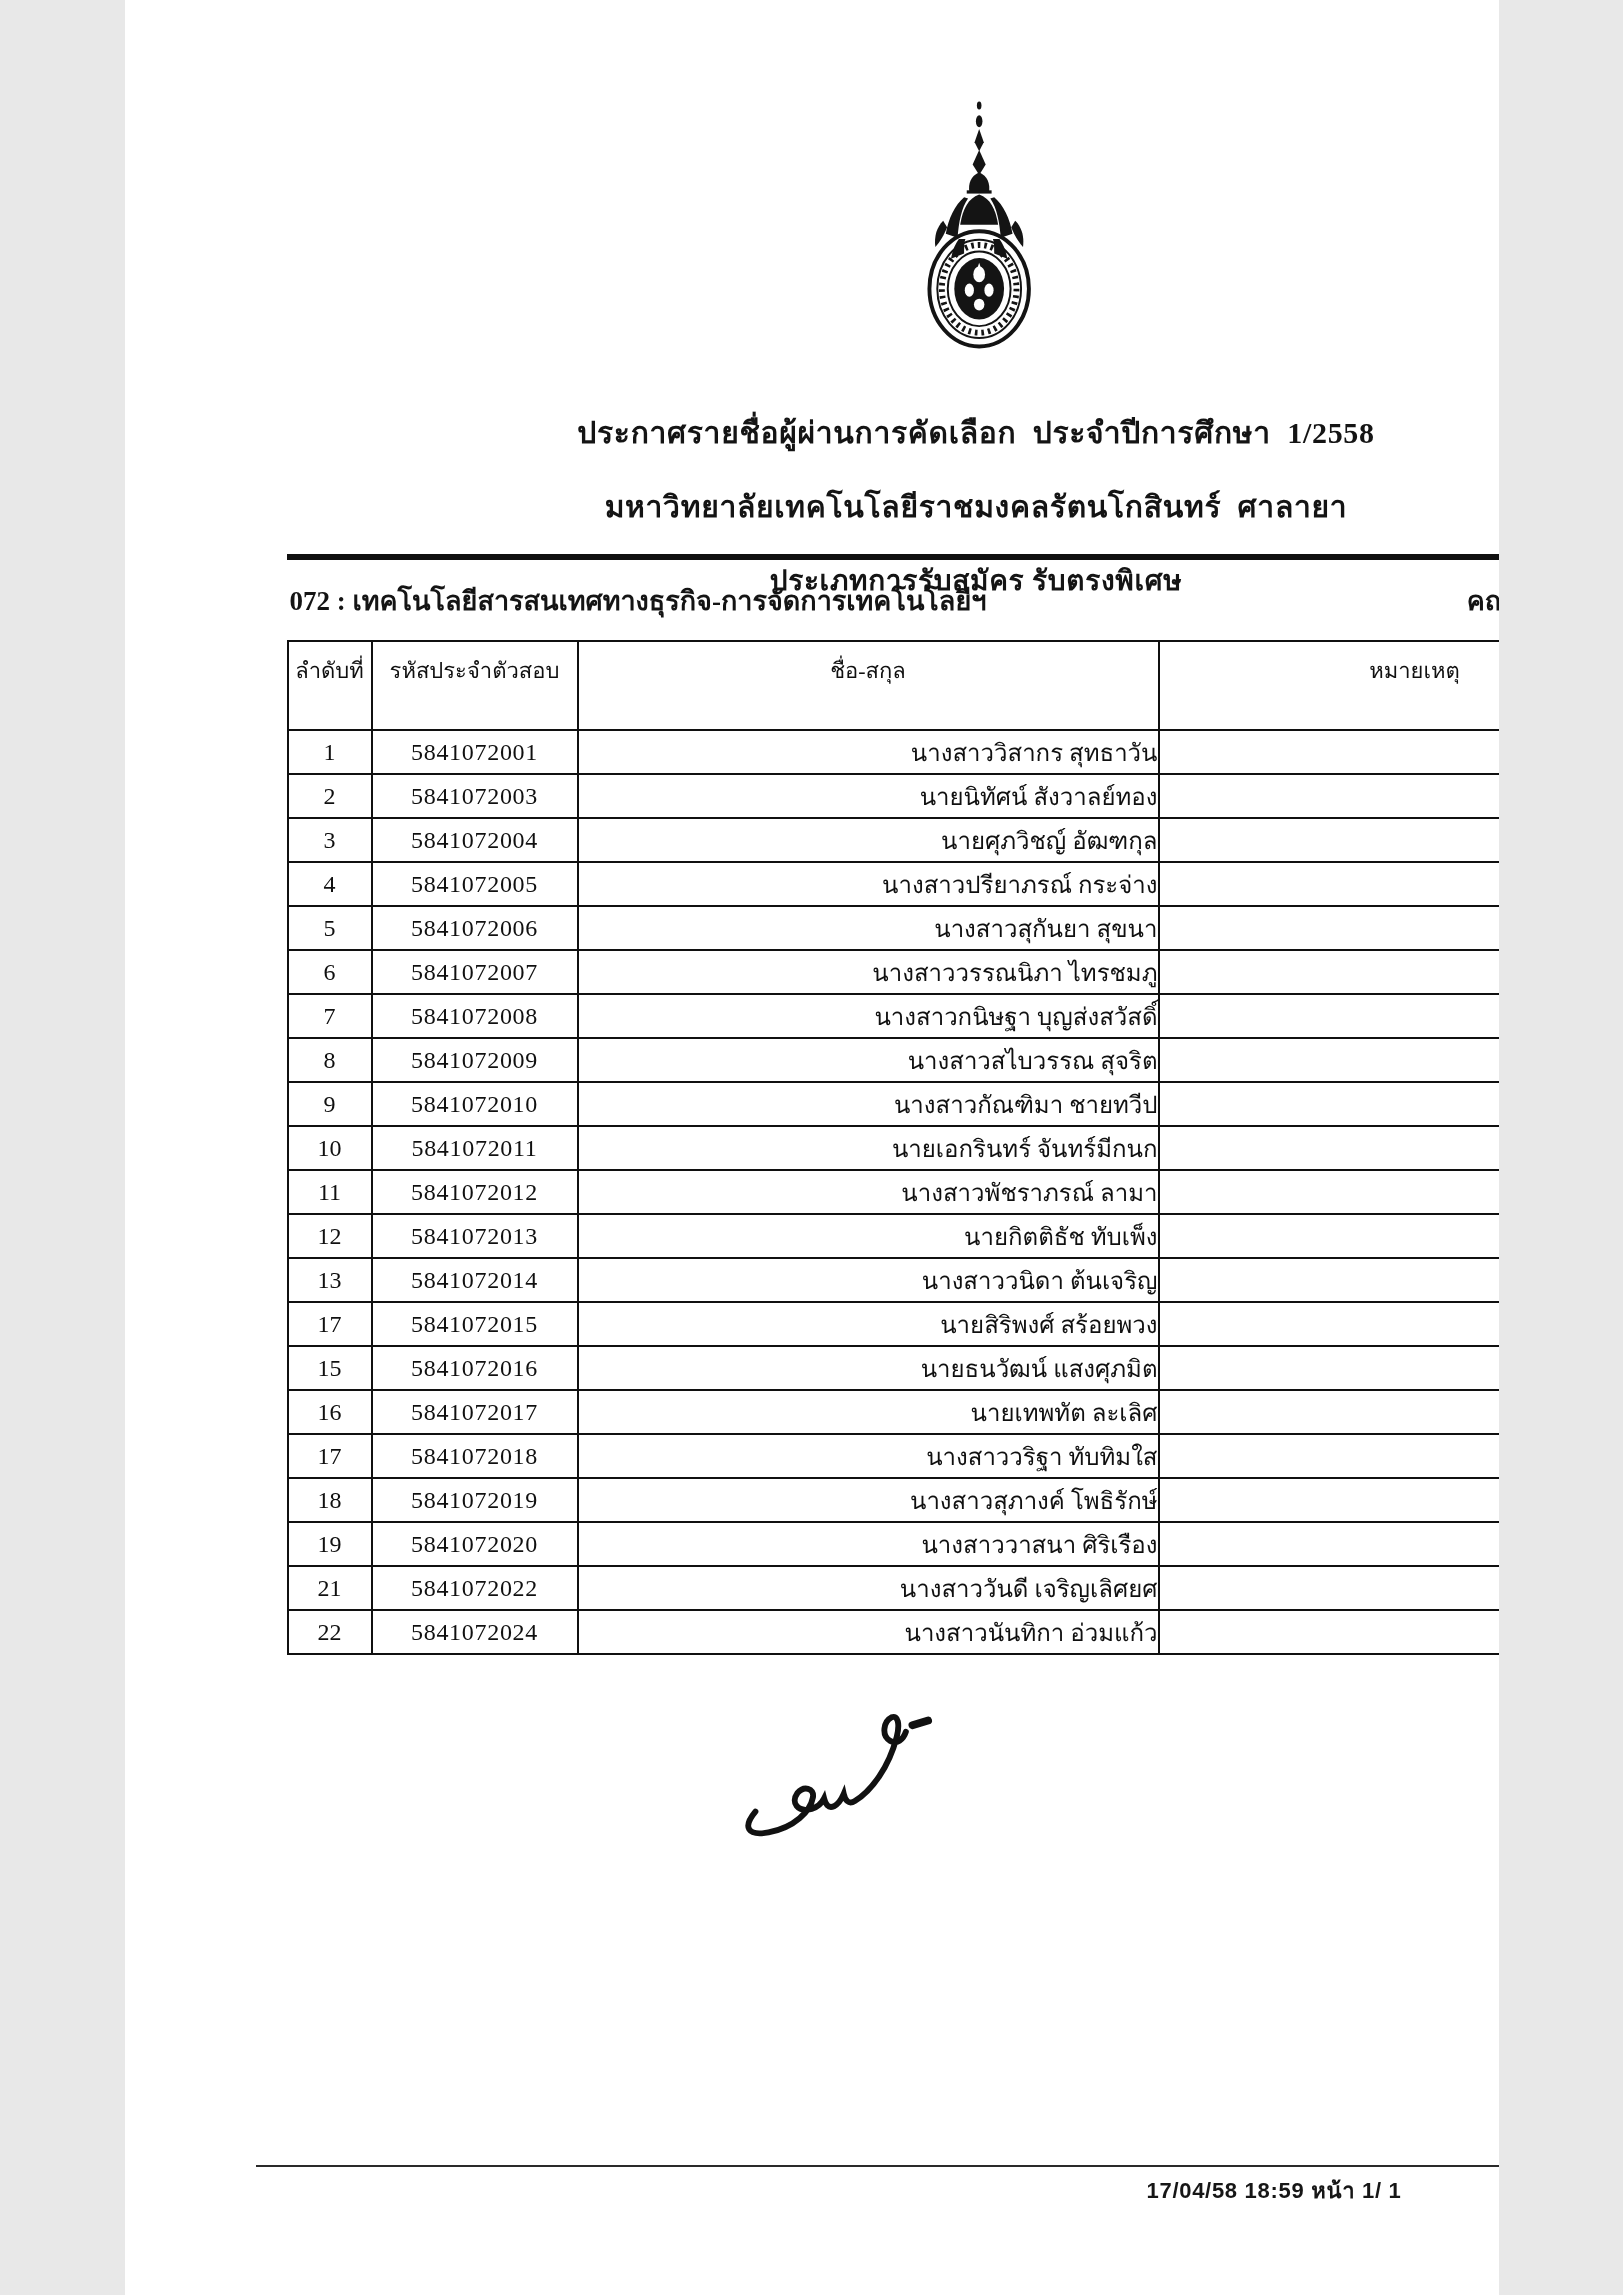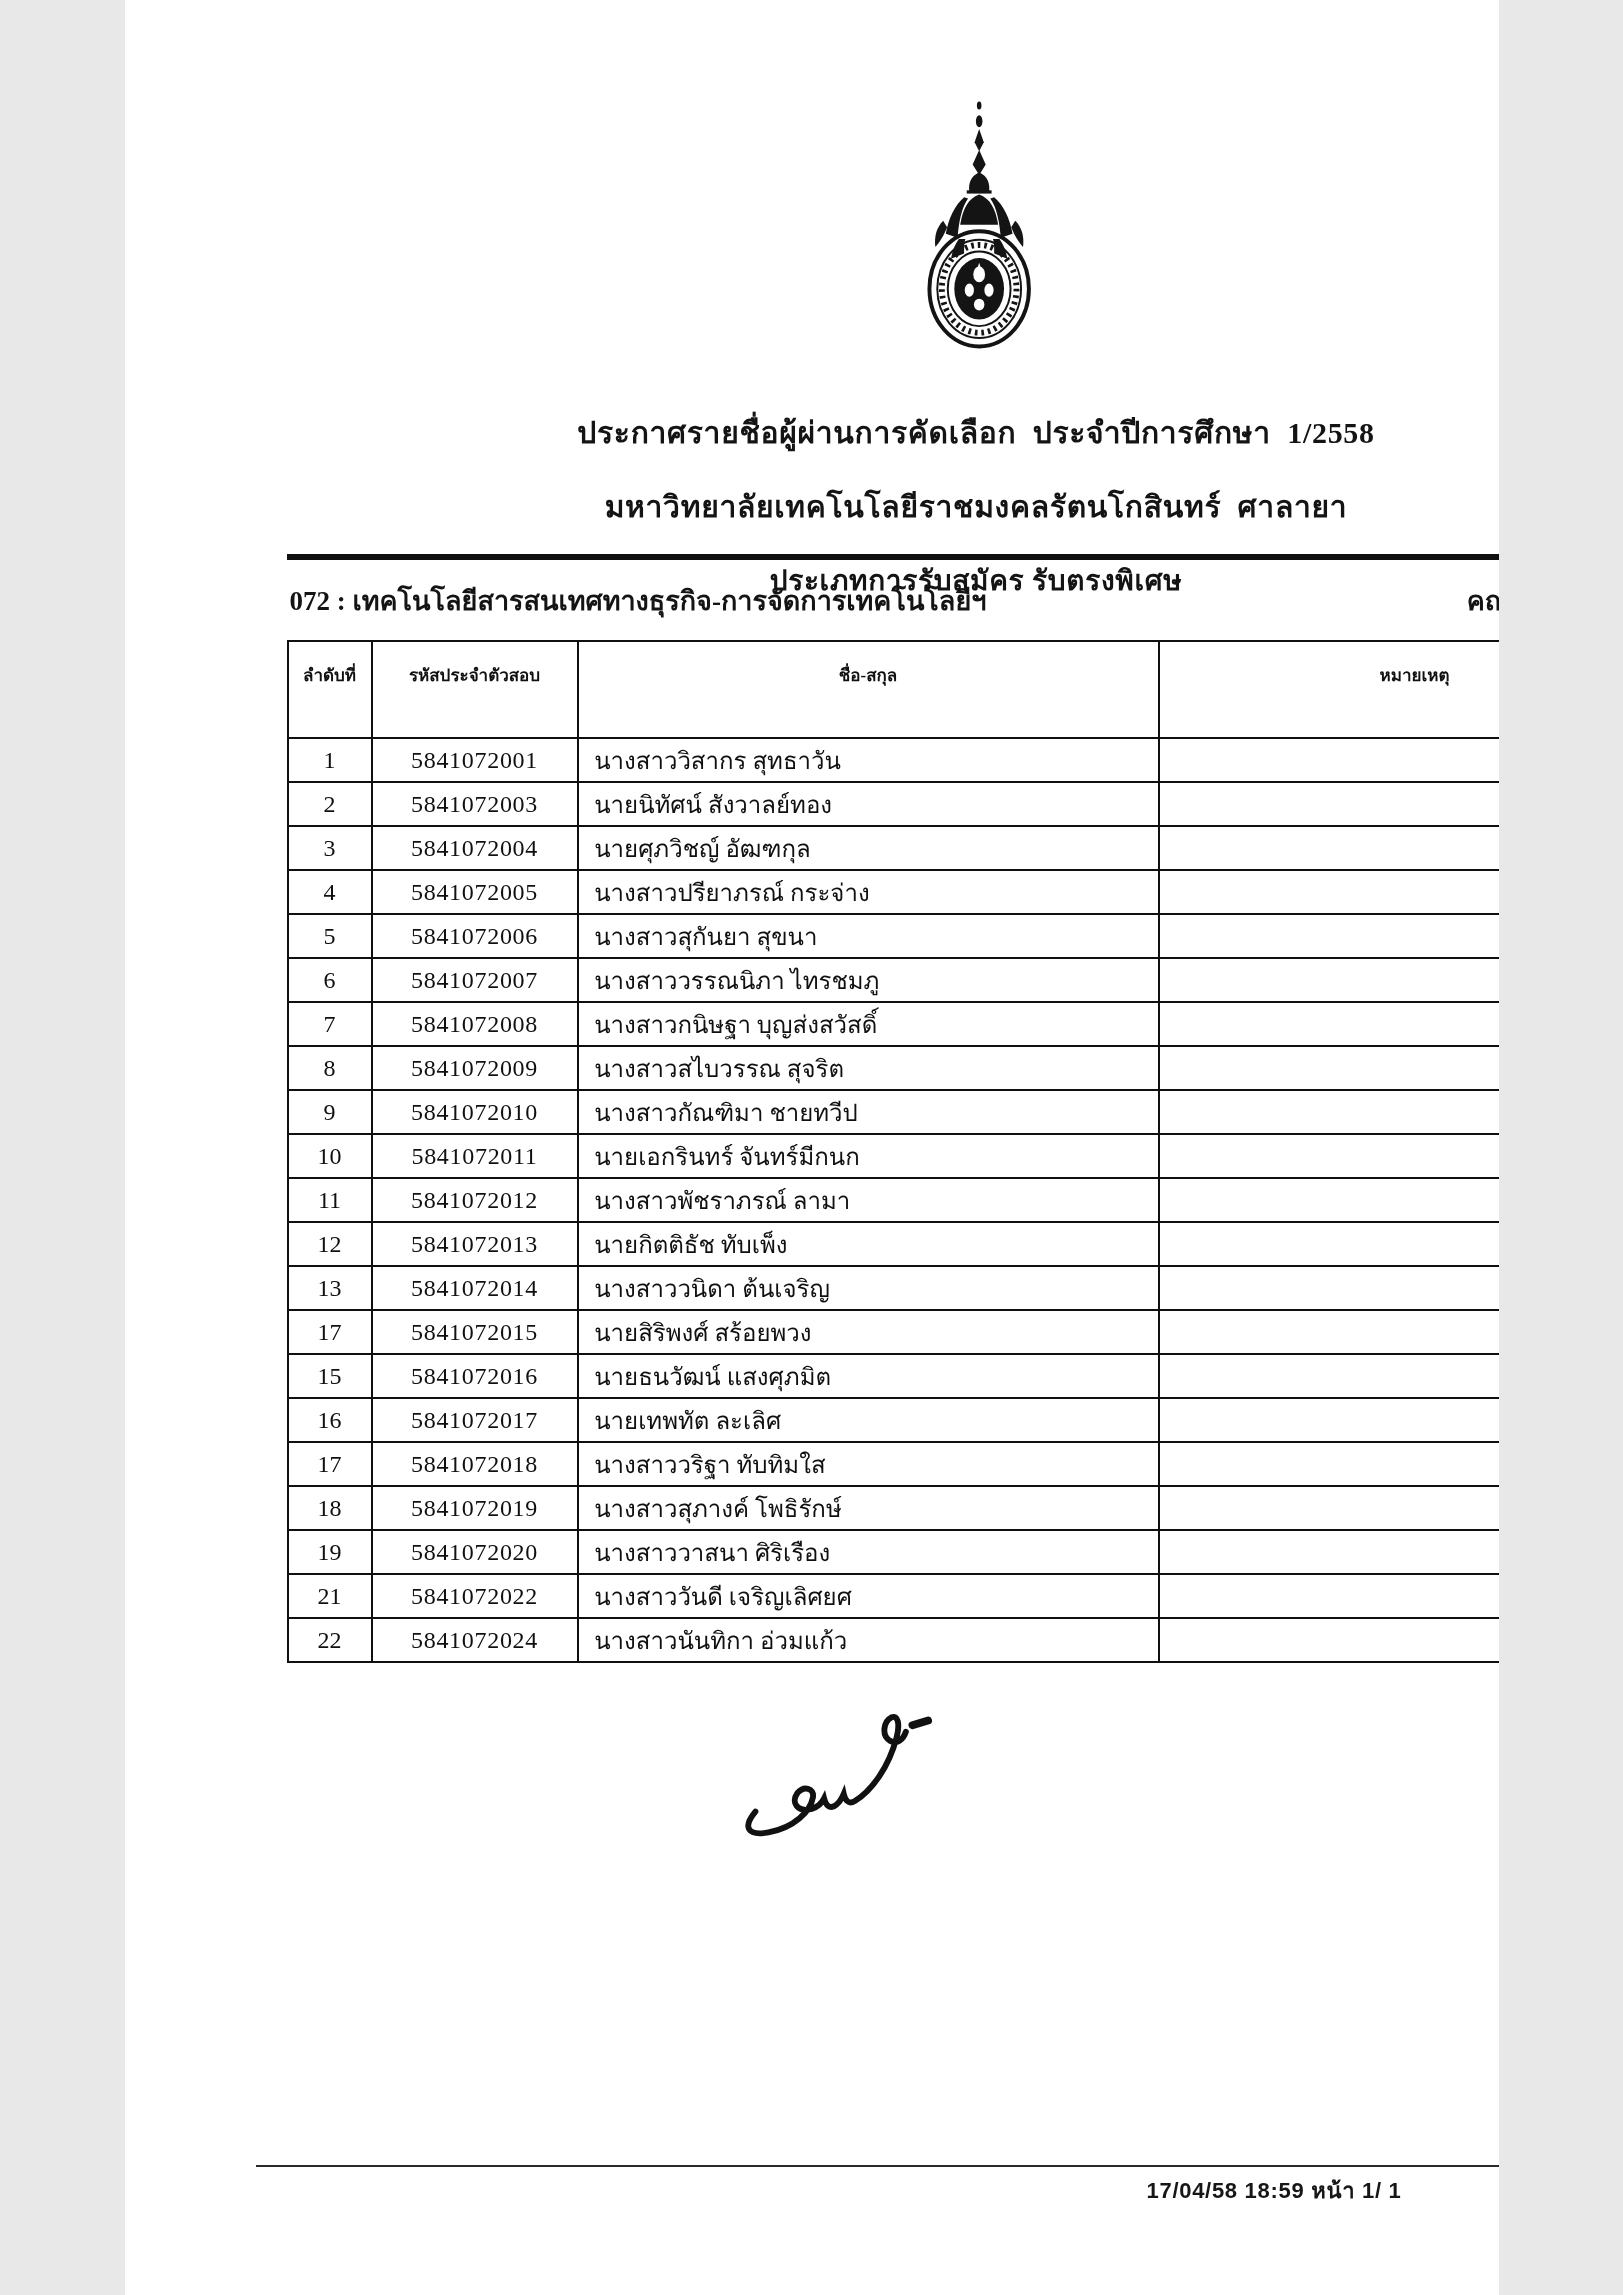--- a/index.html
+++ b/index.html
@@ -28,27 +28,27 @@
   .roster{
     position:absolute;left:162px;top:640px;width:1382px;
     border-collapse:collapse;table-layout:fixed;
   }
   .roster th,.roster td{
     border:2.6px solid #101010;
     font-size:24px;color:#101010;
     overflow:hidden;white-space:nowrap;
   }
   .roster th{
-    font-weight:bold;font-size:17px;
-    vertical-align:top;padding-top:19px;height:75px;
+    font-weight:normal;font-size:22px;
+    vertical-align:top;padding-top:11px;height:75px;
   }
   .roster td{height:42px;vertical-align:middle;padding:0;}
   .roster td.c-no{text-align:center;}
   .roster td.c-id{text-align:center;letter-spacing:0.7px;}
-  .roster td.c-name{text-align:left;padding-left:15.7px;}
+  .roster td.c-name{text-align:right;padding-left:15.7px;}
   .roster td.c-remark{}
   .signature{position:absolute;left:612px;top:1699px;width:203px;height:157px;}
   .footer-line{position:absolute;left:131px;top:2165px;width:1389px;height:2px;background:#2a2a2a;}
   .footer-text{
     position:absolute;right:97px;top:2173px;
     font-family:"Liberation Sans","DejaVu Sans",sans-serif;
     font-weight:bold;font-size:22px;color:#161616;letter-spacing:0.7px;
   }
 </style>
 </head>

